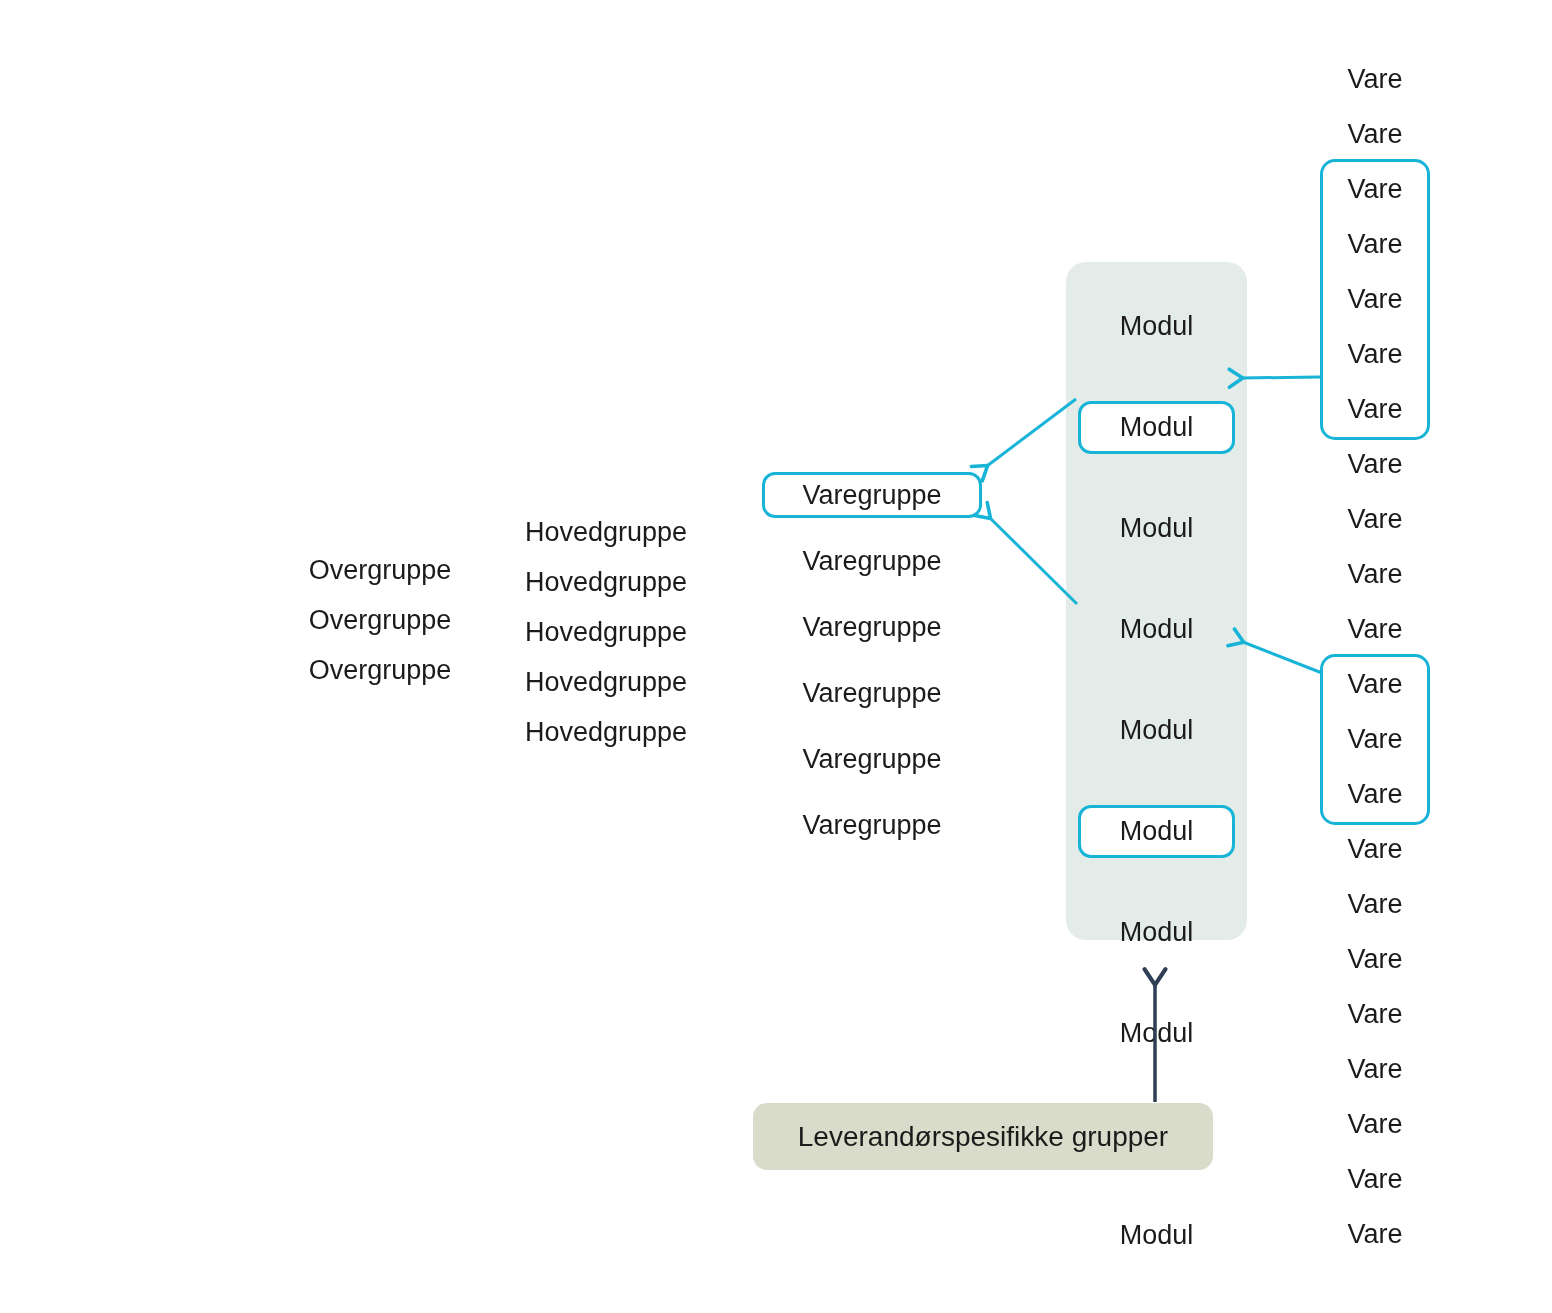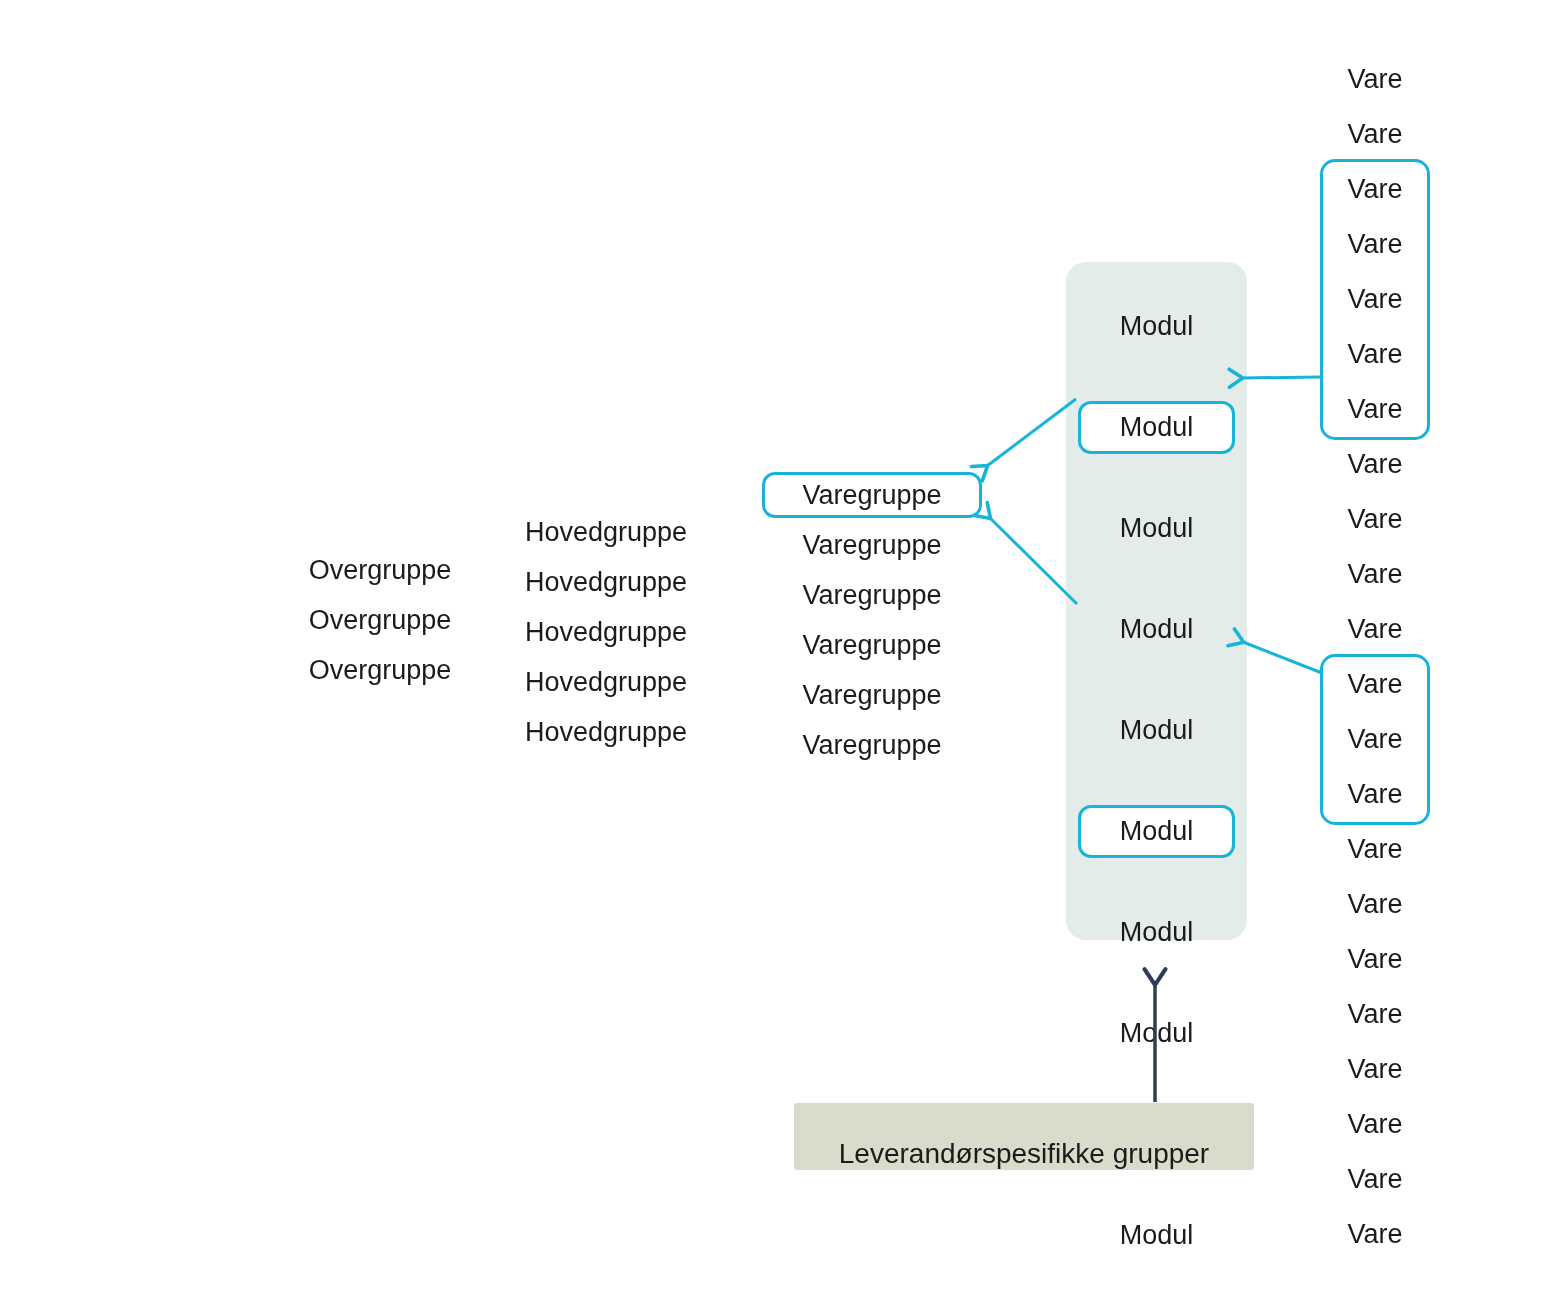--- a/index.html
+++ b/index.html
@@ -65,37 +65,36 @@
   .group-box {
     border: 3px solid var(--accent);
     border-radius: 15px;
     margin: -3px 0;
     background: #ffffff;
   }
 
   #col-leverandor  { left: 65px;   top: 595px; width: 185px; --rowh: 50px; }
   #col-overgruppe  { left: 290px;  top: 545px; width: 180px; --rowh: 50px; }
   #col-hovedgruppe { left: 506px;  top: 507px; width: 200px; --rowh: 50px; }
-  #col-varegruppe  { left: 762px;  top: 470px; width: 220px; --rowh: 50px; }
+  #col-varegruppe  { left: 762px;  top: 470px; width: 220px; gap: 16px; --rowh: 50px; }
   #col-modul       { left: 1066px; top: 298px; width: 181px; gap: 44px; --rowh: 57px; --box-inset: 12px; }
   #col-vare        { left: 1320px; top: 52px;  width: 110px; --rowh: 55px; }
 
   
   #label-box {
     position: absolute;
     left: 753px; top: 1103px;
     width: 460px; height: 67px;
     background: var(--label-background);
-    border-radius: 3px;
+    border-radius: 14px;
     display: flex;
-    align-items: flex-end;
+    align-items: center;
     justify-content: center;
     font-size: 28px;
     z-index: 2;
-    margin-left: 41px;
   }
 
   
   #arrows {
     position: absolute;
     left: 0; top: 0;
     width: 1552px; height: 1313px;
     z-index: 5;
     pointer-events: none;
   }

